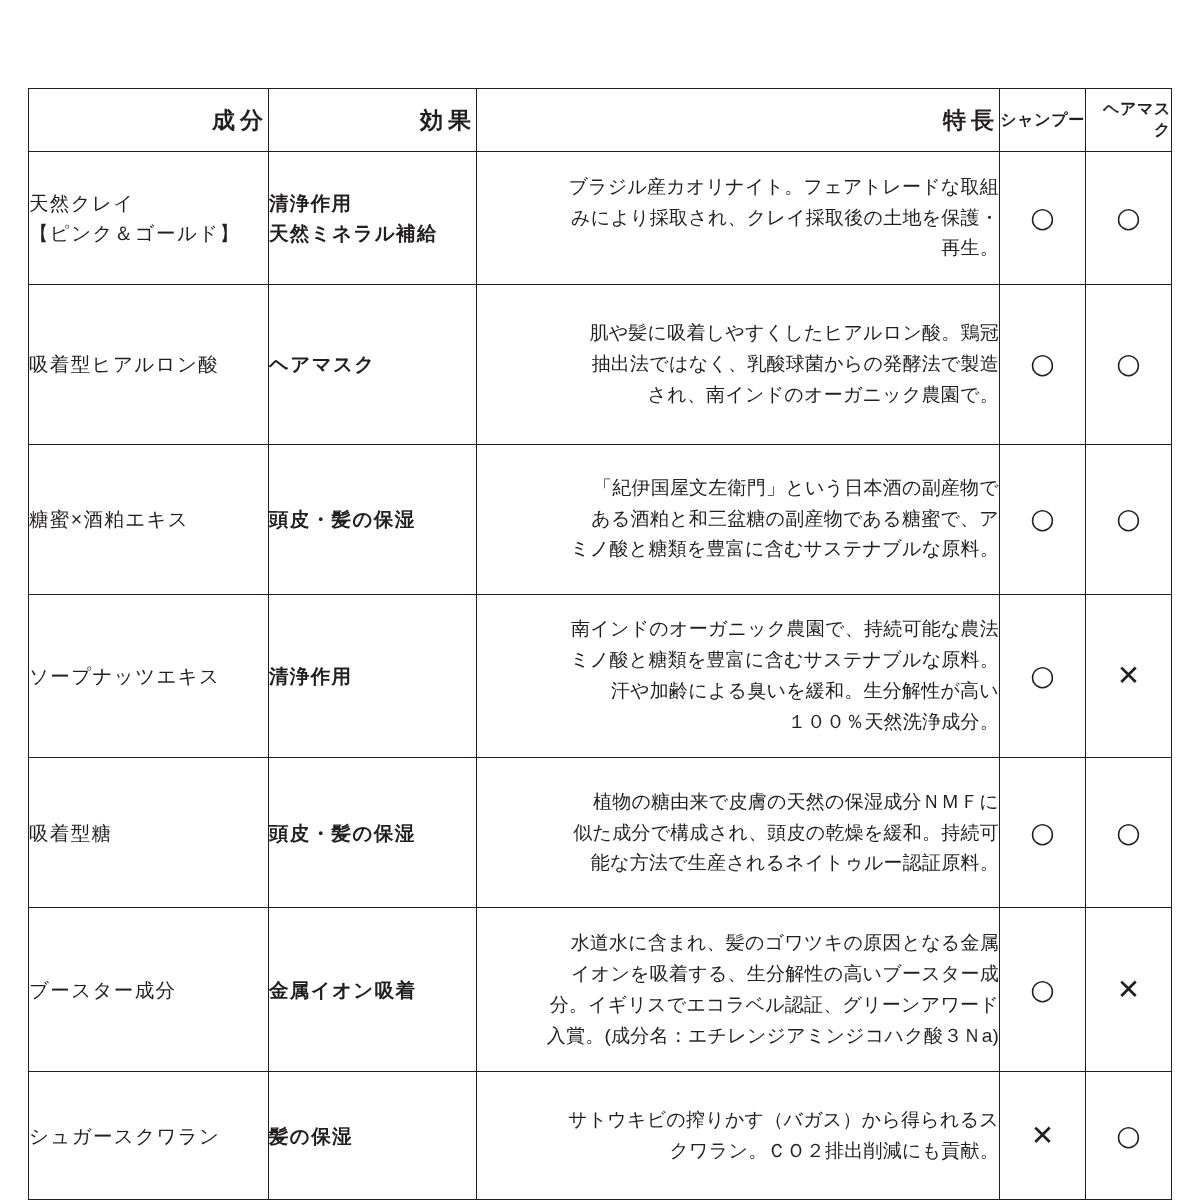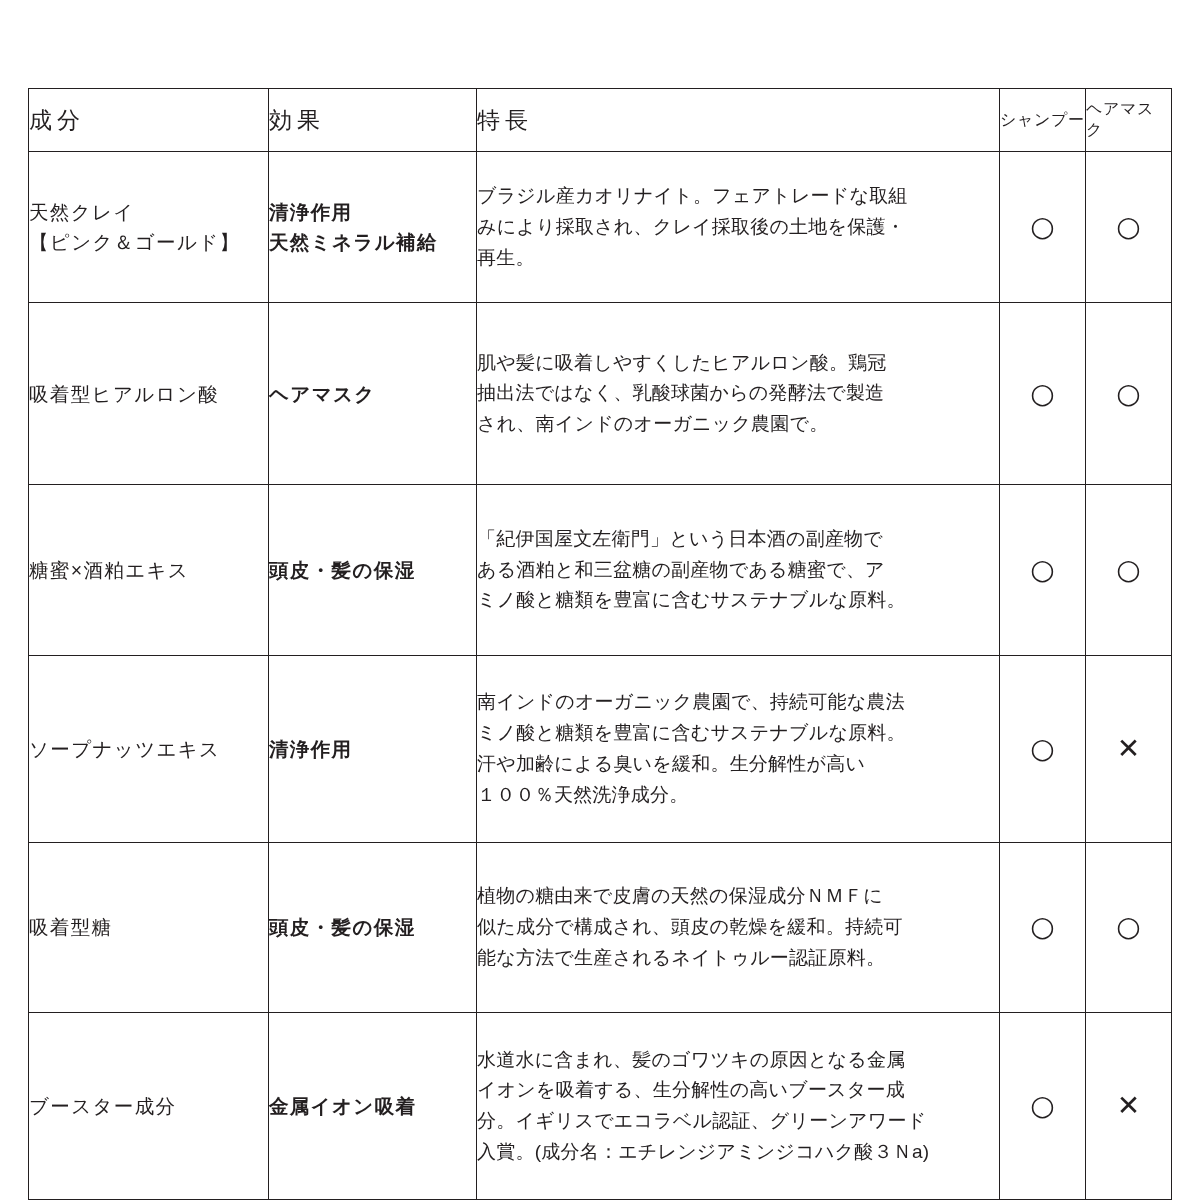--- a/index.html
+++ b/index.html
@@ -36,24 +36,24 @@
   }
   
   col.c-name   { width: 240px; }
   col.c-effect { width: 208px; }
   col.c-feat   { width: 523px; }
   col.c-sham   { width: 86px; }
   col.c-mask   { width: 86px; }
 
   thead th {
     height: 62px;
-    font-weight: normal;
+    font-weight: bold;
     font-size: 23px;
     letter-spacing: 0.22em;
-    text-align: left;
+    text-align: right;
     color: #231f20;
   }
   thead th.small {
     font-size: 16px;
     letter-spacing: 0.04em;
   }
   td.name, td.effect {
     font-size: 19.5px;
     letter-spacing: 0.07em;
     line-height: 1.55;
@@ -68,20 +68,21 @@
     padding-left: 26px;
     padding-right: 8px;
     font-weight: bold;
   }
   td.feature {
     font-size: 19px;
     letter-spacing: 0.012em;
     line-height: 1.62;
     padding: 14px 22px 14px 22px;
     color: #231f20;
+    text-align: right;
   }
   td.mark {
     text-align: center;
     font-size: 27px;
     color: #231f20;
     line-height: 1;
   }
   .mark-glyph {
     display: inline-block;
     font-family: "DejaVu Sans", sans-serif;
@@ -272,16 +273,40 @@
           </div>
         </td>
         <td class="mark">
           <span class="mark-glyph">○</span>
         </td>
         <td class="mark">
           <span class="mark-glyph">✕</span>
         </td>
       </tr>
 
+      <tr style="height:120px">
+        <td class="name">
+          <div class="lines">
+            <span>シュガースクワラン</span>
+          </div>
+        </td>
+        <td class="effect">
+          <div class="lines">
+            <span>髪の保湿</span>
+          </div>
+        </td>
+        <td class="feature">
+          <div class="lines">
+            <span>サトウキビの搾りかす（バガス）から得られるス</span>
+            <span>クワラン。ＣＯ２排出削減にも貢献。</span>
+          </div>
+        </td>
+        <td class="mark">
+          <span class="mark-glyph">✕</span>
+        </td>
+        <td class="mark">
+          <span class="mark-glyph">○</span>
+        </td>
+      </tr>
 
     </tbody>
   </table>
 </div>
 
 </body></html>

